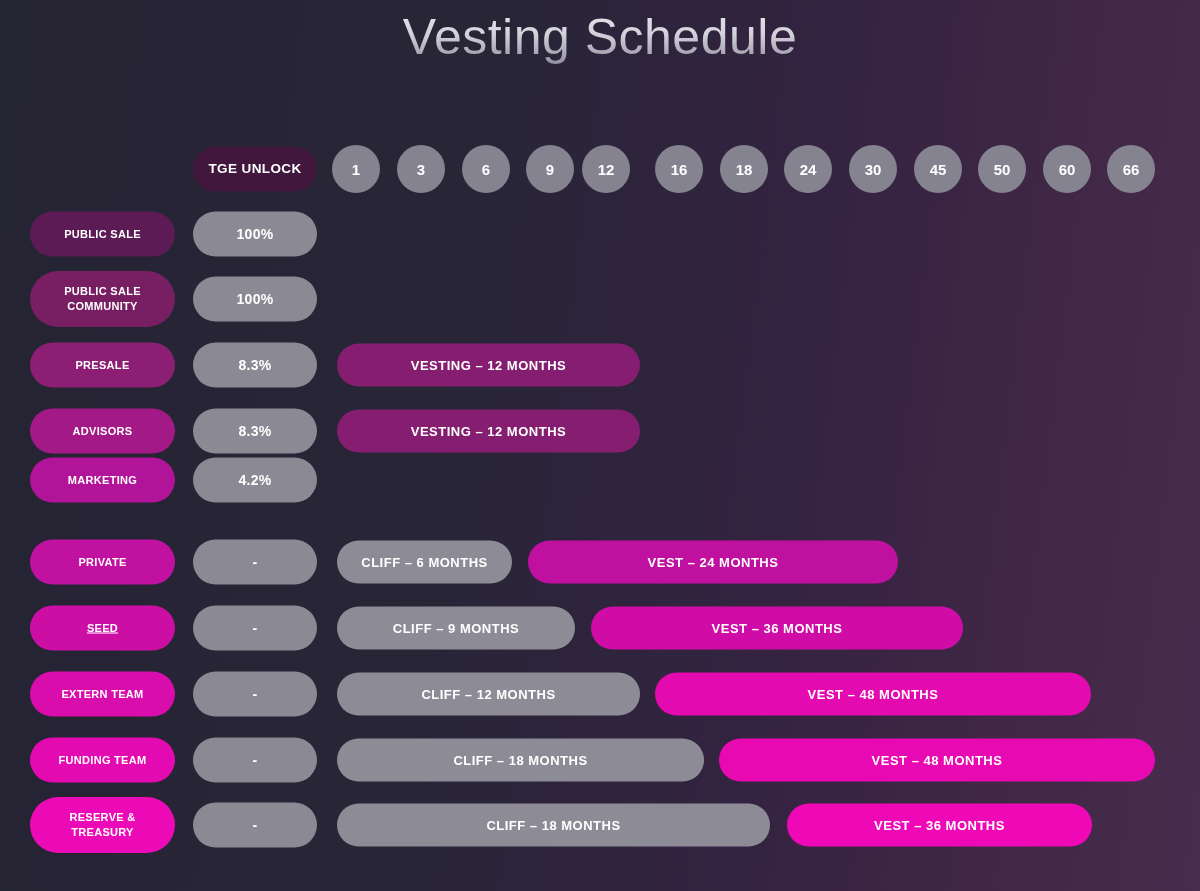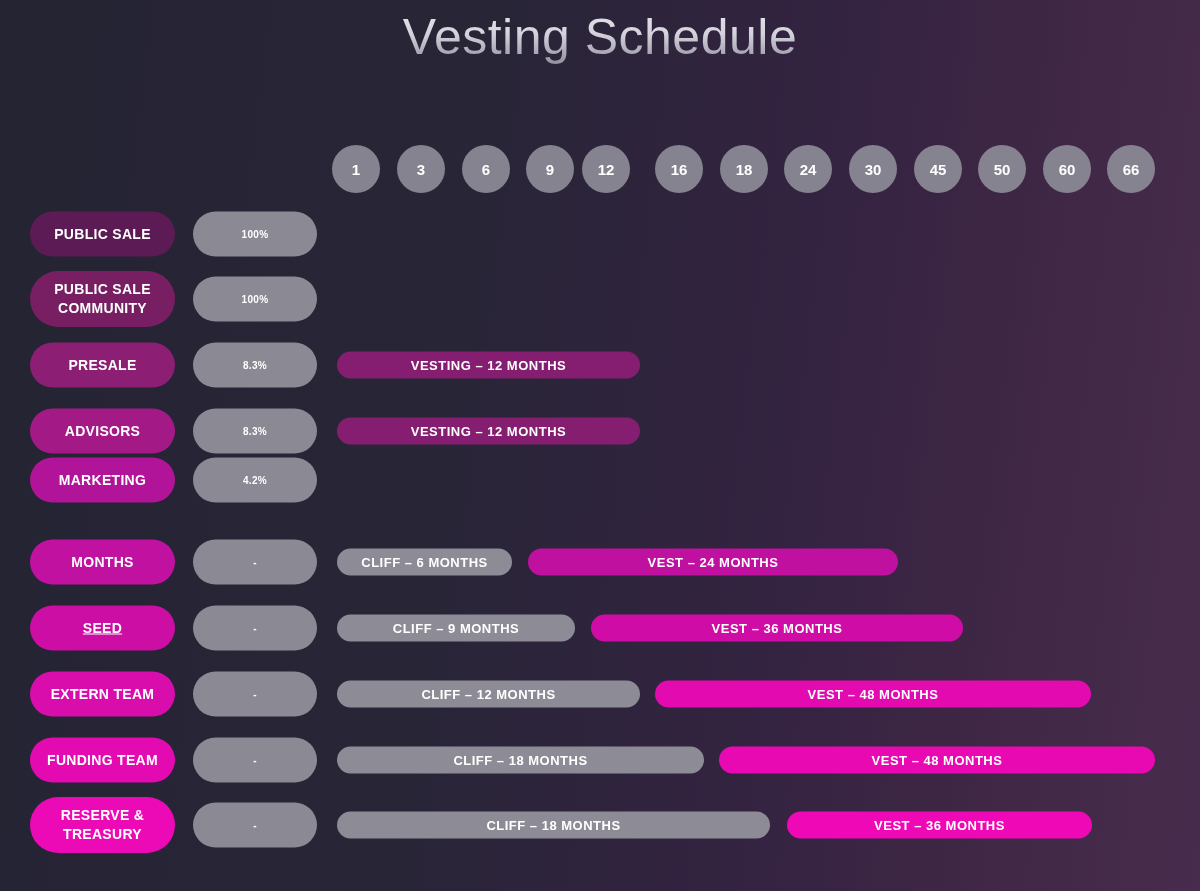--- a/index.html
+++ b/index.html
@@ -23,46 +23,47 @@
       -webkit-background-clip:text;background-clip:text;color:transparent;
     }
   }
   .row{position:absolute;left:0;width:100%;height:56px;}
   .pill,.bar,.circle{
     position:absolute;top:50%;transform:translateY(-50%);
     display:flex;align-items:center;justify-content:center;
     color:#fff;font-weight:700;text-align:center;
     box-sizing:border-box;
   }
-  .pill{height:45px;border-radius:28px;font-size:14px;letter-spacing:.3px;line-height:1.35;white-space:pre-line;}
+  .pill{height:45px;border-radius:28px;font-size:11px;letter-spacing:.3px;line-height:1.35;white-space:pre-line;}
   .pill.tall{height:56px;}
   .label{left:30px;width:145px;}
-  .tge{left:193px;width:124px;background:#8b8a94;font-size:10px;}
+  .tge{left:193px;width:124px;background:#8b8a94;font-size:14px;}
   .tge-header{left:193px;width:124px;background:#42173d;font-size:13.5px;letter-spacing:.4px;}
   .circle{width:48px;height:48px;border-radius:50%;background:#868390;font-size:15px;}
-  .bar{height:27px;border-radius:28px;font-size:13px;letter-spacing:.5px;}
+  .bar{height:43px;border-radius:28px;font-size:13px;letter-spacing:.5px;}
   .cliff{background:#8d8c96;}
   
   .c0{background:#5c1b54;} .c1{background:#781f63;} .c2{background:#8c1e74;}
   .c3{background:#a31a87;} .c4{background:#b11498;} .c5{background:#c011a0;}
   .c6{background:#cc0ea5;text-decoration:underline;} .c7{background:#d90cac;} .c8{background:#e40ab2;}
   .c9{background:#ec09b6;}
   
   .vp{background:#851e70;} .v4{background:#aa1190;} .v5{background:#bf10a0;}
   .v6{background:#d00ca7;} .v7{background:#e30ab0;} .v8{background:#e909b3;}
   .v9{background:#ee08b6;}
 </style>
 </head>
 <body>
 
 <div class="canvas">
 
   <h1 class="title">Vesting Schedule</h1>
 
   <div class="row" style="top:141px">
+    <div class="pill tge-header">TGE UNLOCK</div>
     <div class="circle" style="left:332px">1</div>
     <div class="circle" style="left:397px">3</div>
     <div class="circle" style="left:462px">6</div>
     <div class="circle" style="left:526px">9</div>
     <div class="circle" style="left:582px">12</div>
     <div class="circle" style="left:655px">16</div>
     <div class="circle" style="left:720px">18</div>
     <div class="circle" style="left:784px">24</div>
     <div class="circle" style="left:849px">30</div>
     <div class="circle" style="left:914px">45</div>
@@ -93,21 +94,21 @@
     <div class="pill tge">8.3%</div>
     <div class="bar vp" style="left:337px;width:303px">VESTING – 12 MONTHS</div>
   </div>
 
   <div class="row" style="top:452px">
     <div class="pill label c4">MARKETING</div>
     <div class="pill tge">4.2%</div>
   </div>
 
   <div class="row" style="top:534px">
-    <div class="pill label c5">MONTHS</div>
+    <div class="pill label c5">PRIVATE</div>
     <div class="pill tge">-</div>
     <div class="bar cliff" style="left:337px;width:175px">CLIFF – 6 MONTHS</div>
     <div class="bar v5" style="left:528px;width:370px">VEST – 24 MONTHS</div>
   </div>
 
   <div class="row" style="top:600px">
     <div class="pill label c6">SEED</div>
     <div class="pill tge">-</div>
     <div class="bar cliff" style="left:337px;width:238px">CLIFF – 9 MONTHS</div>
     <div class="bar v6" style="left:591px;width:372px">VEST – 36 MONTHS</div>

